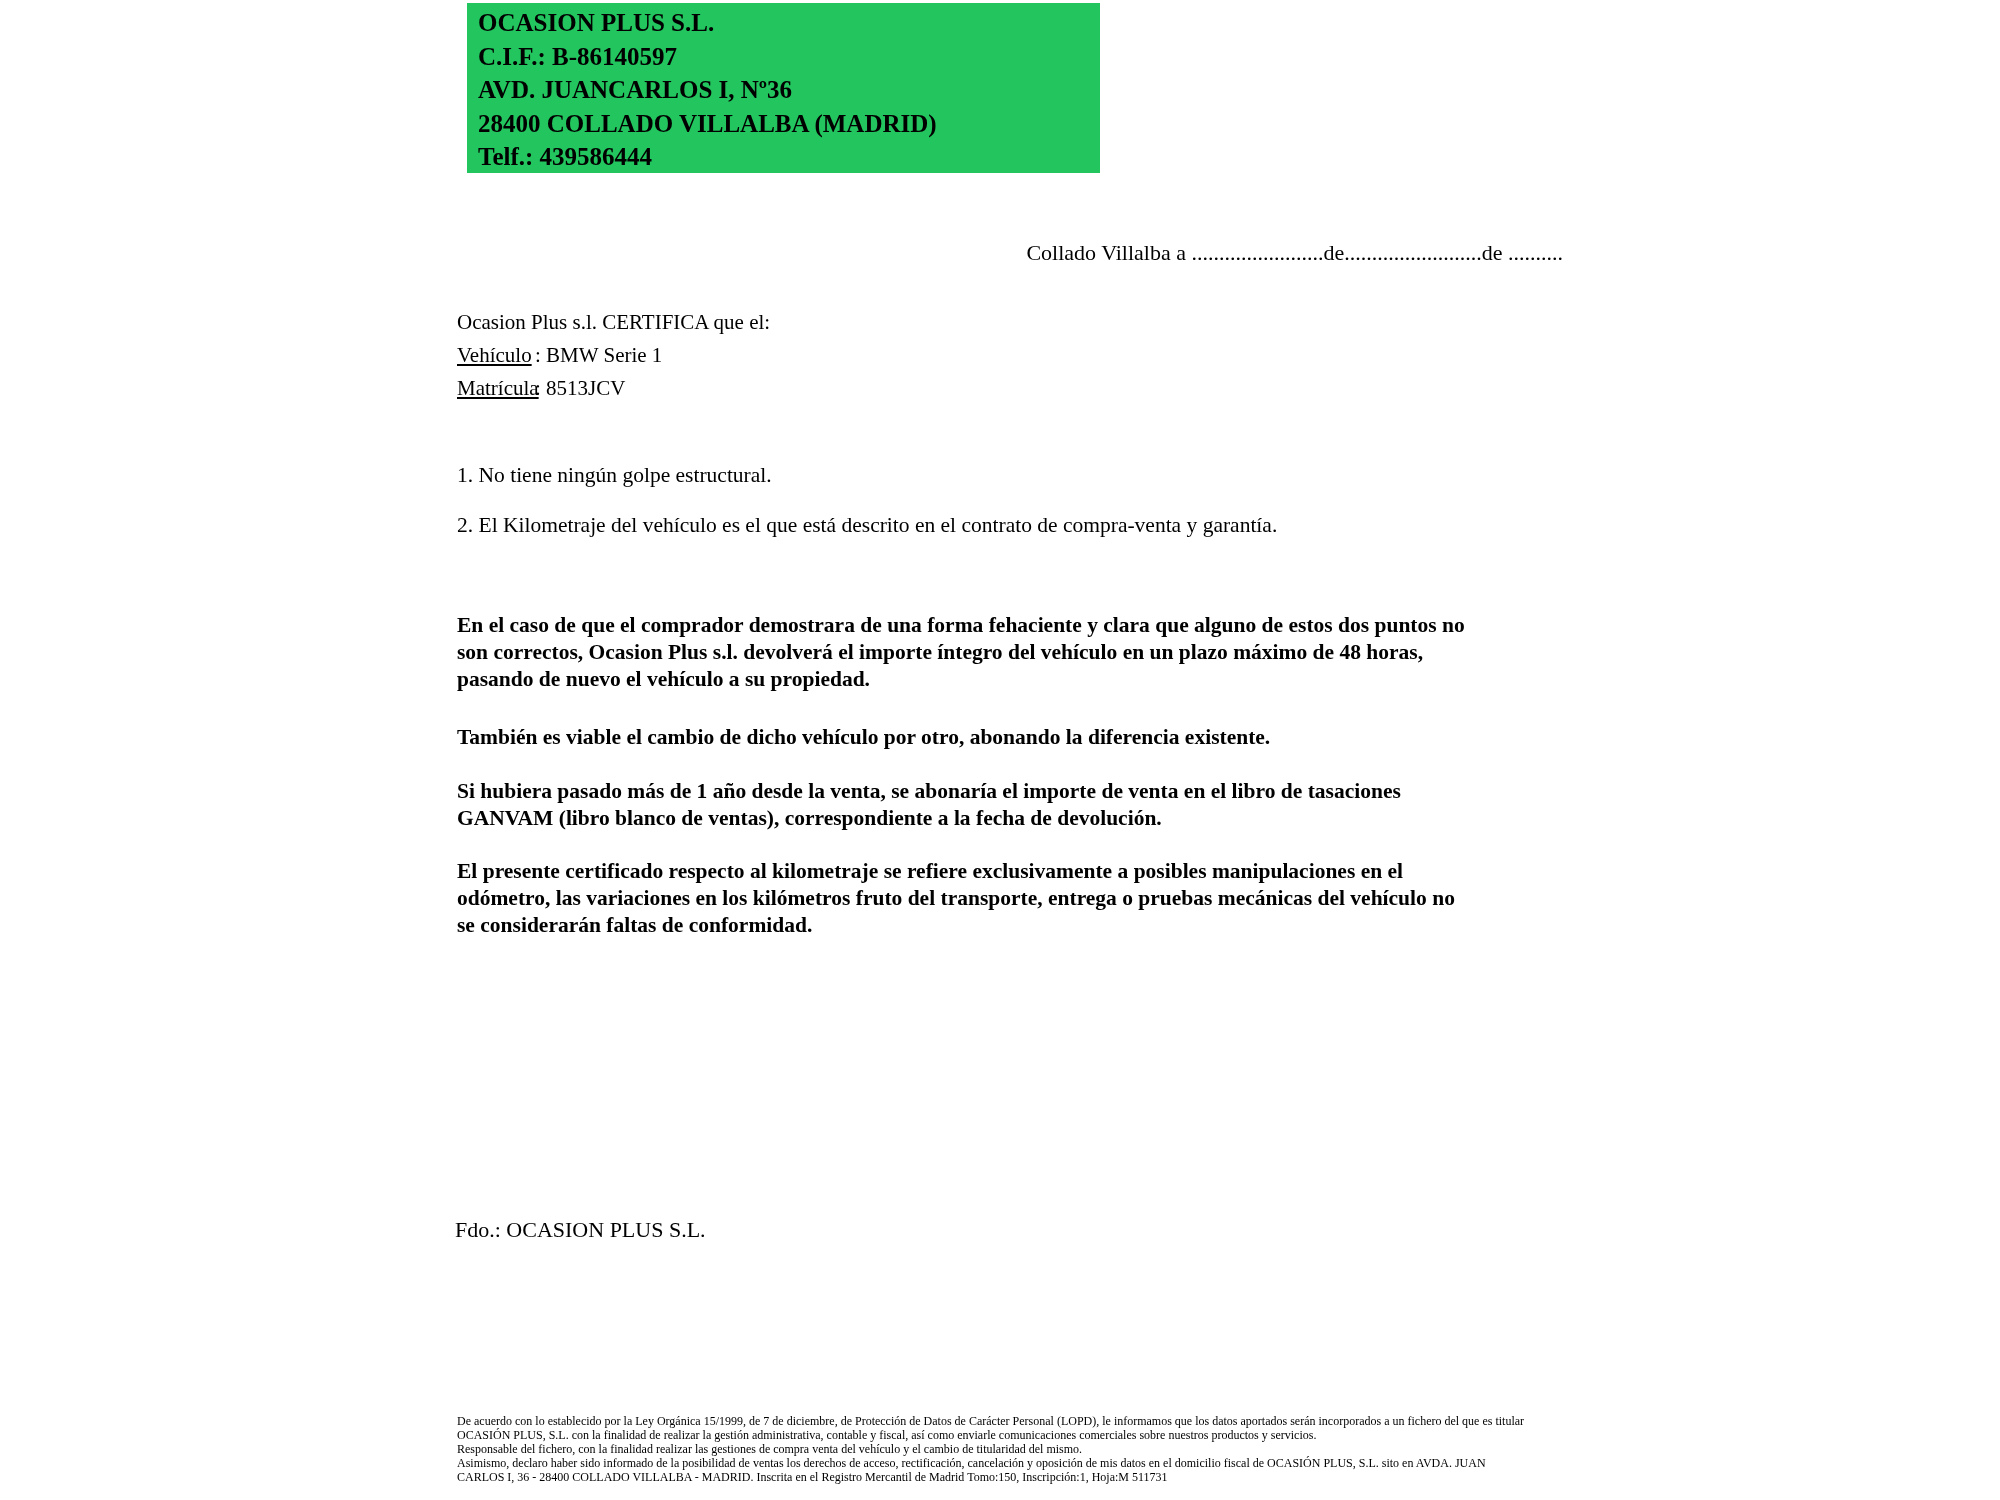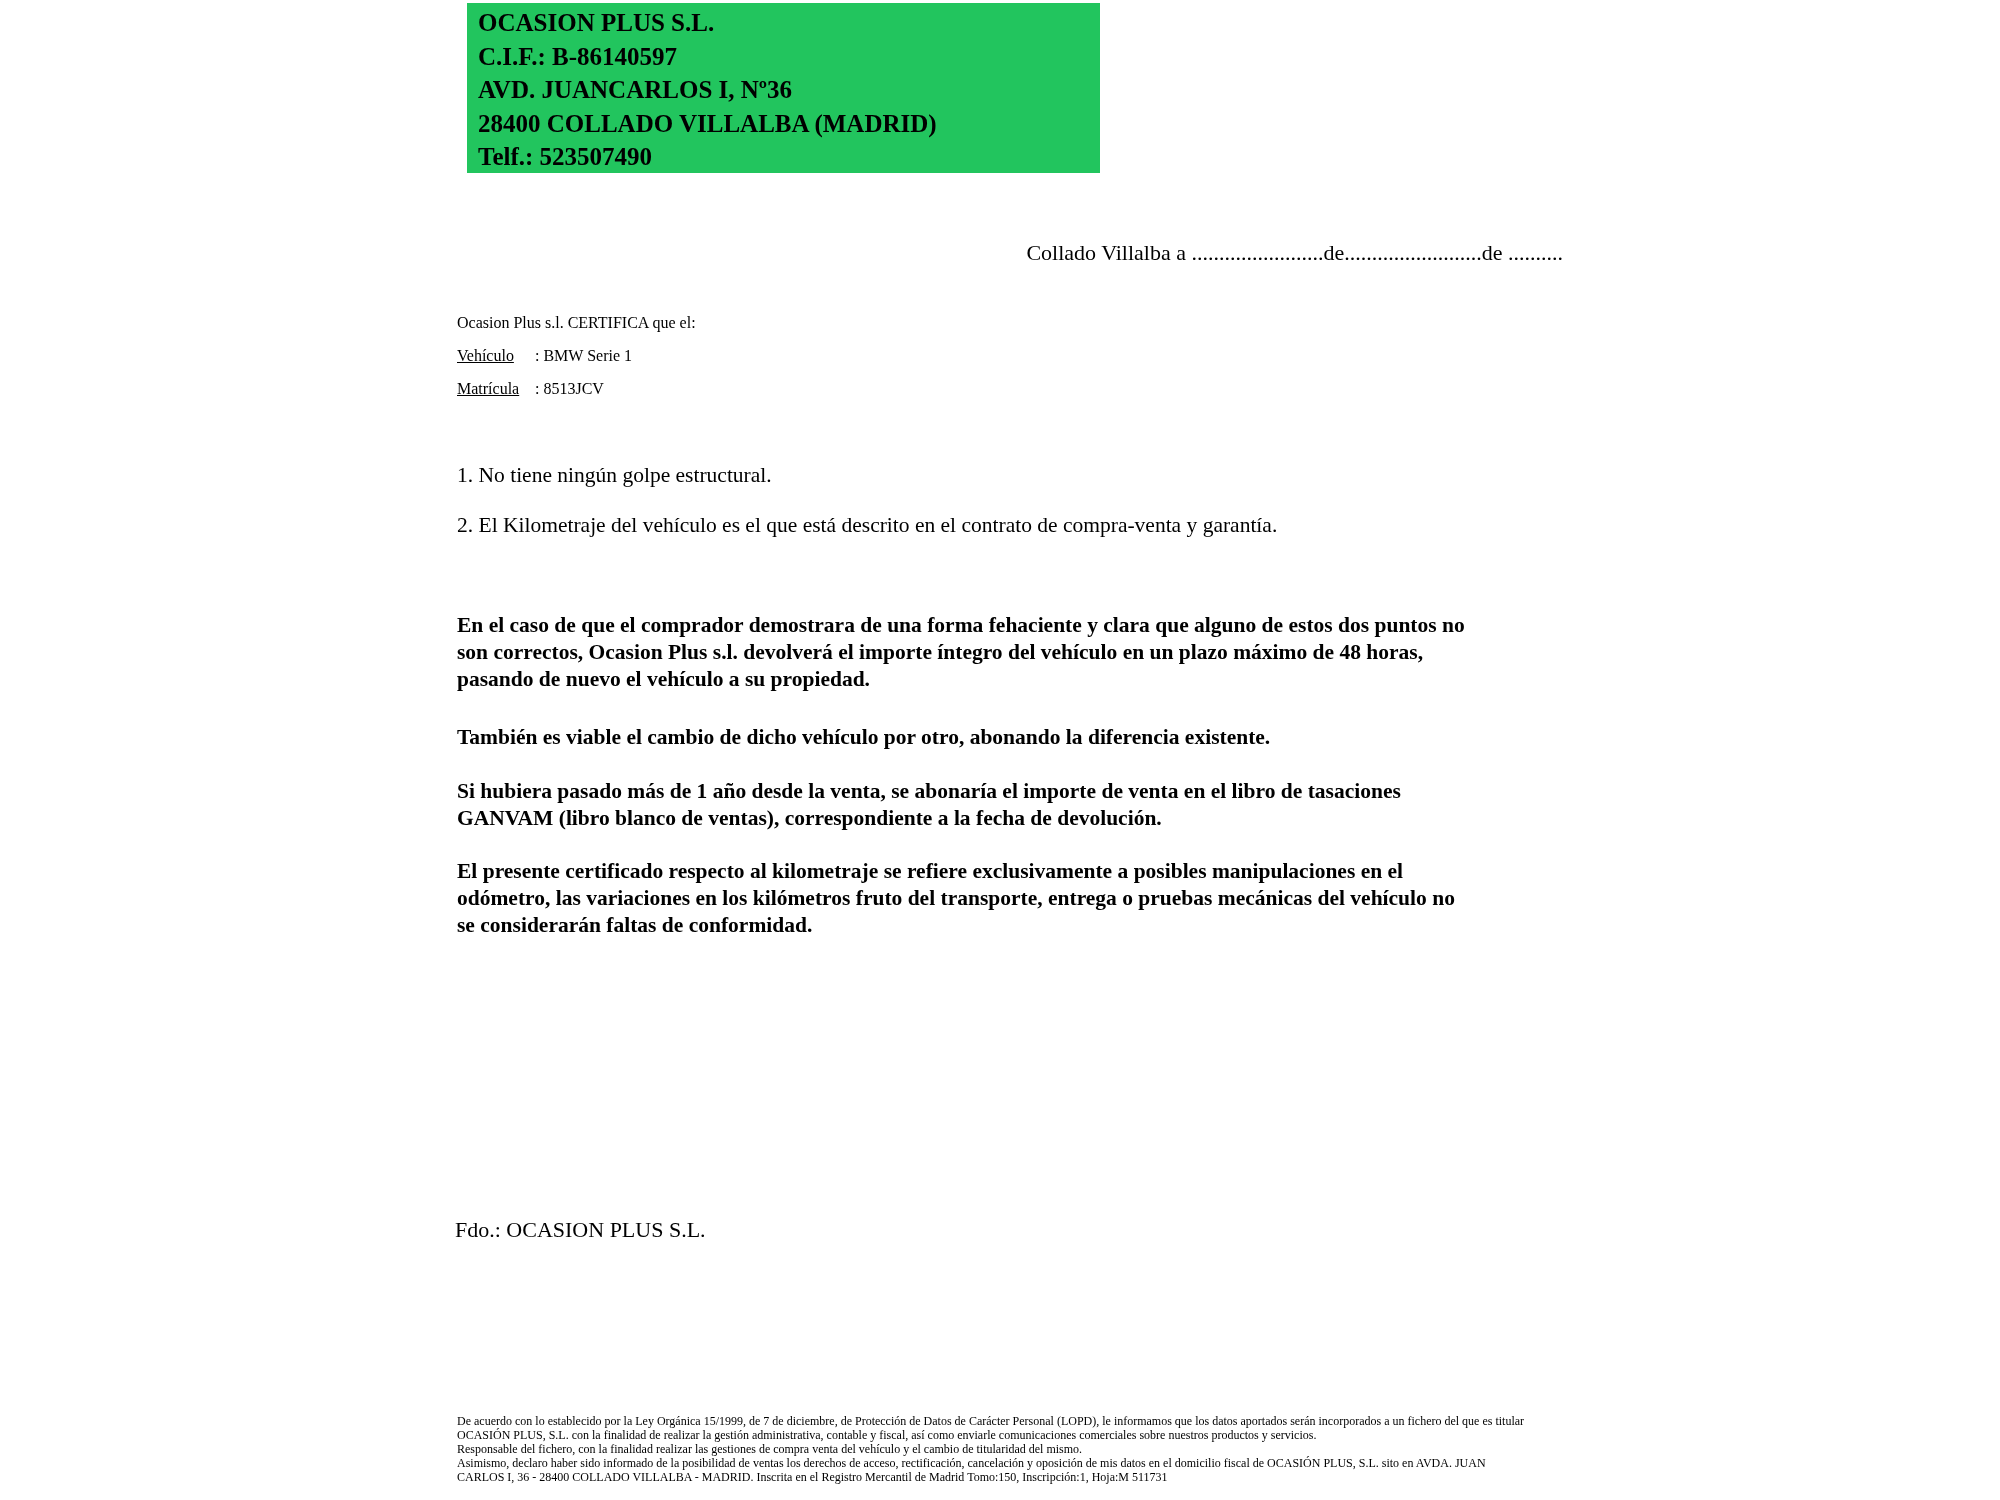--- a/index.html
+++ b/index.html
@@ -39,21 +39,21 @@
     width: 1106px;
     text-align: right;
     font-size: 22px;
     line-height: 30px;
     white-space: nowrap;
   }
   .certify {
     position: absolute;
     left: 457px;
     top: 306px;
-    font-size: 16px;
+    font-size: 21px;
     line-height: 33px;
   }
   .certify .row { display: flex; }
   .certify .label-cell { width: 78px; }
   .certify .ulabel { text-decoration: underline; }
   .cond {
     position: absolute;
     left: 457px;
     font-size: 21.5px;
     line-height: 27px;
@@ -93,21 +93,21 @@
 </head>
 <body>
 
 <div class="page">
 
   <div class="header-box">
     <div class="hline">OCASION PLUS S.L.</div>
     <div class="hline">C.I.F.: B-86140597</div>
     <div class="hline">AVD. JUANCARLOS I, Nº36</div>
     <div class="hline">28400 COLLADO VILLALBA (MADRID)</div>
-    <div class="hline">Telf.: 523507490</div>
+    <div class="hline">Telf.: 439586444</div>
   </div>
 
   <div class="date-line">Collado Villalba a ........................de.........................de ..........</div>
 
   <div class="certify">
     <div>Ocasion Plus s.l. CERTIFICA que el:</div>
     <div class="row">
       <span class="label-cell"><span class="ulabel">Vehículo</span></span>
       <span>: BMW Serie 1</span>
     </div>

